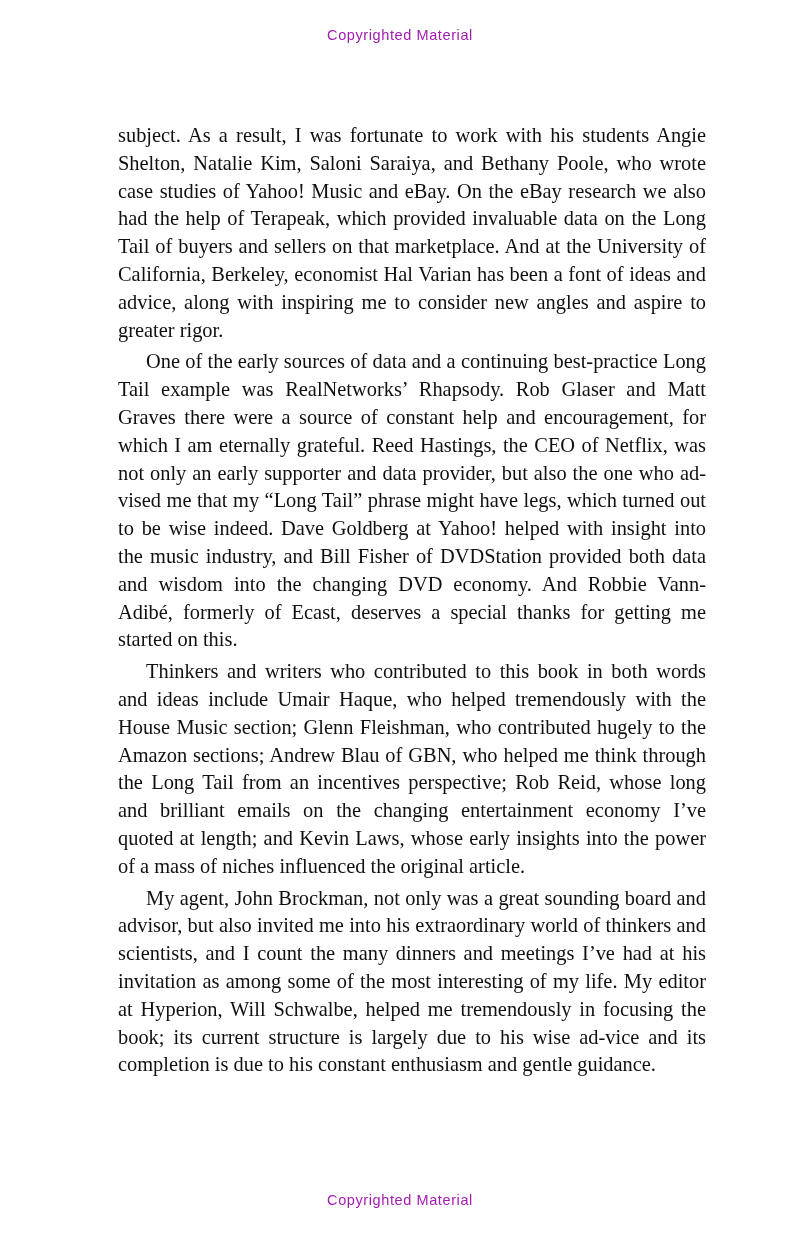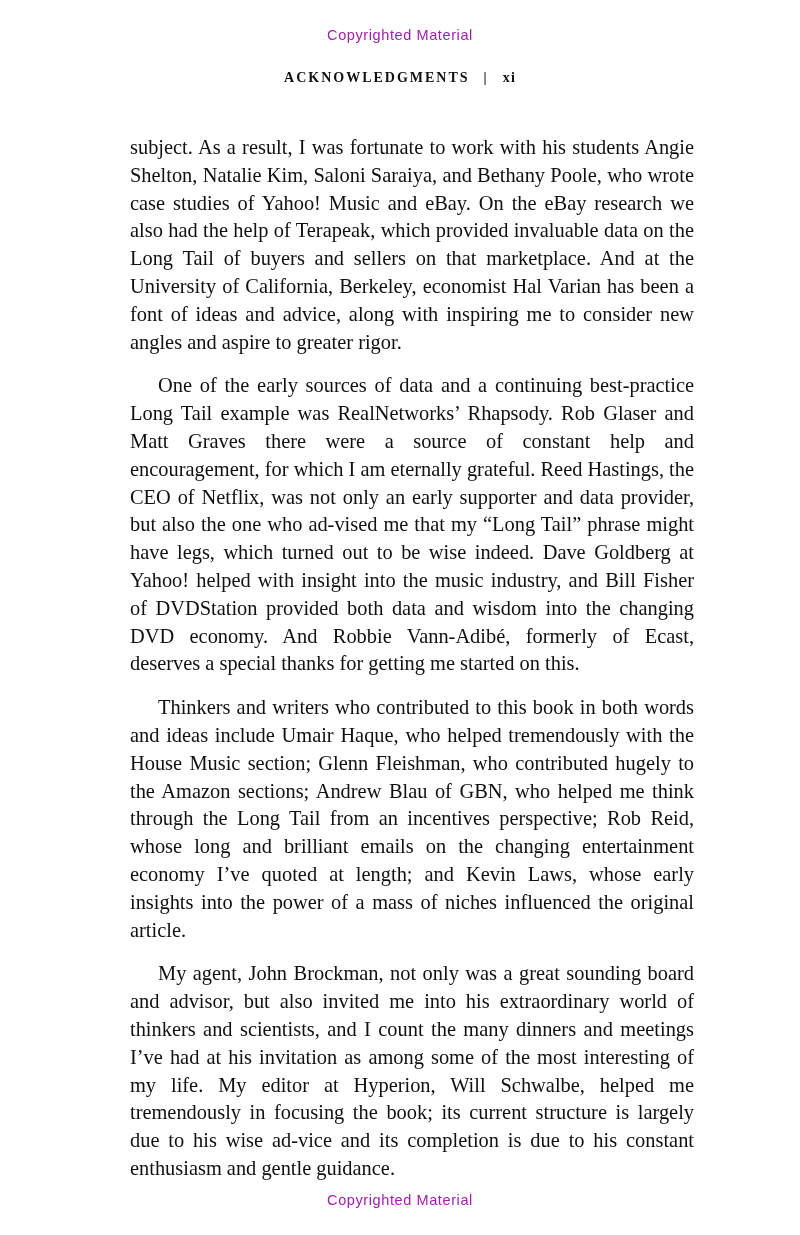--- a/index.html
+++ b/index.html
@@ -53,42 +53,39 @@
     letter-spacing: 1.2px;
   }
 
   .body-text {
     position: absolute;
     top: 118px;
     left: 114px;
     width: 596px;
   }
   .body-text p {
-    margin: 16px;
+    margin: 4px;
     font-size: 20.4px;
     line-height: 27.8px;
     text-align: justify;
     text-justify: inter-word;
     hyphens: manual;
     color: #101010;
   }
   .body-text p.indent {
     text-indent: 28px;
   }
 </style>
 </head>
 <body>
 
 <div class="page">
 
   <div class="watermark watermark-top">Copyrighted Material</div>
 
-  <div class="running-head">
-    <span>ACKNOWLEDGMENTS</span><span class="rh-sep">|</span><span class="rh-folio">xi</span>
-  </div>
 
   <div class="body-text">
     <p>subject. As a result, I was fortunate to work with his students Angie Shelton, Natalie Kim, Saloni Saraiya, and Bethany Poole, who wrote case studies of Yahoo! Music and eBay. On the eBay research we also had the help of Terapeak, which provided invaluable data on the Long Tail of buyers and sellers on that marketplace. And at the University of California, Berkeley, economist Hal Varian has been a font of ideas and advice, along with inspiring me to consider new angles and aspire to greater rigor.</p>
     <p class="indent">One of the early sources of data and a continuing best-practice Long Tail example was RealNetworks’ Rhapsody. Rob Glaser and Matt Graves there were a source of constant help and encouragement, for which I am eternally grateful. Reed Hastings, the CEO of Netflix, was not only an early supporter and data provider, but also the one who ad-vised me that my “Long Tail” phrase might have legs, which turned out to be wise indeed. Dave Goldberg at Yahoo! helped with insight into the music industry, and Bill Fisher of DVDStation provided both data and wisdom into the changing DVD economy. And Robbie Vann-Adibé, formerly of Ecast, deserves a special thanks for getting me started on this.</p>
     <p class="indent">Thinkers and writers who contributed to this book in both words and ideas include Umair Haque, who helped tremendously with the House Music section; Glenn Fleishman, who contributed hugely to the Amazon sections; Andrew Blau of GBN, who helped me think through the Long Tail from an incentives perspective; Rob Reid, whose long and brilliant emails on the changing entertainment economy I’ve quoted at length; and Kevin Laws, whose early insights into the power of a mass of niches influenced the original article.</p>
     <p class="indent">My agent, John Brockman, not only was a great sounding board and advisor, but also invited me into his extraordinary world of thinkers and scientists, and I count the many dinners and meetings I’ve had at his invitation as among some of the most interesting of my life. My editor at Hyperion, Will Schwalbe, helped me tremendously in focusing the book; its current structure is largely due to his wise ad-vice and its completion is due to his constant enthusiasm and gentle guidance.</p>
   </div>
 
   <div class="watermark watermark-bottom">Copyrighted Material</div>
 

